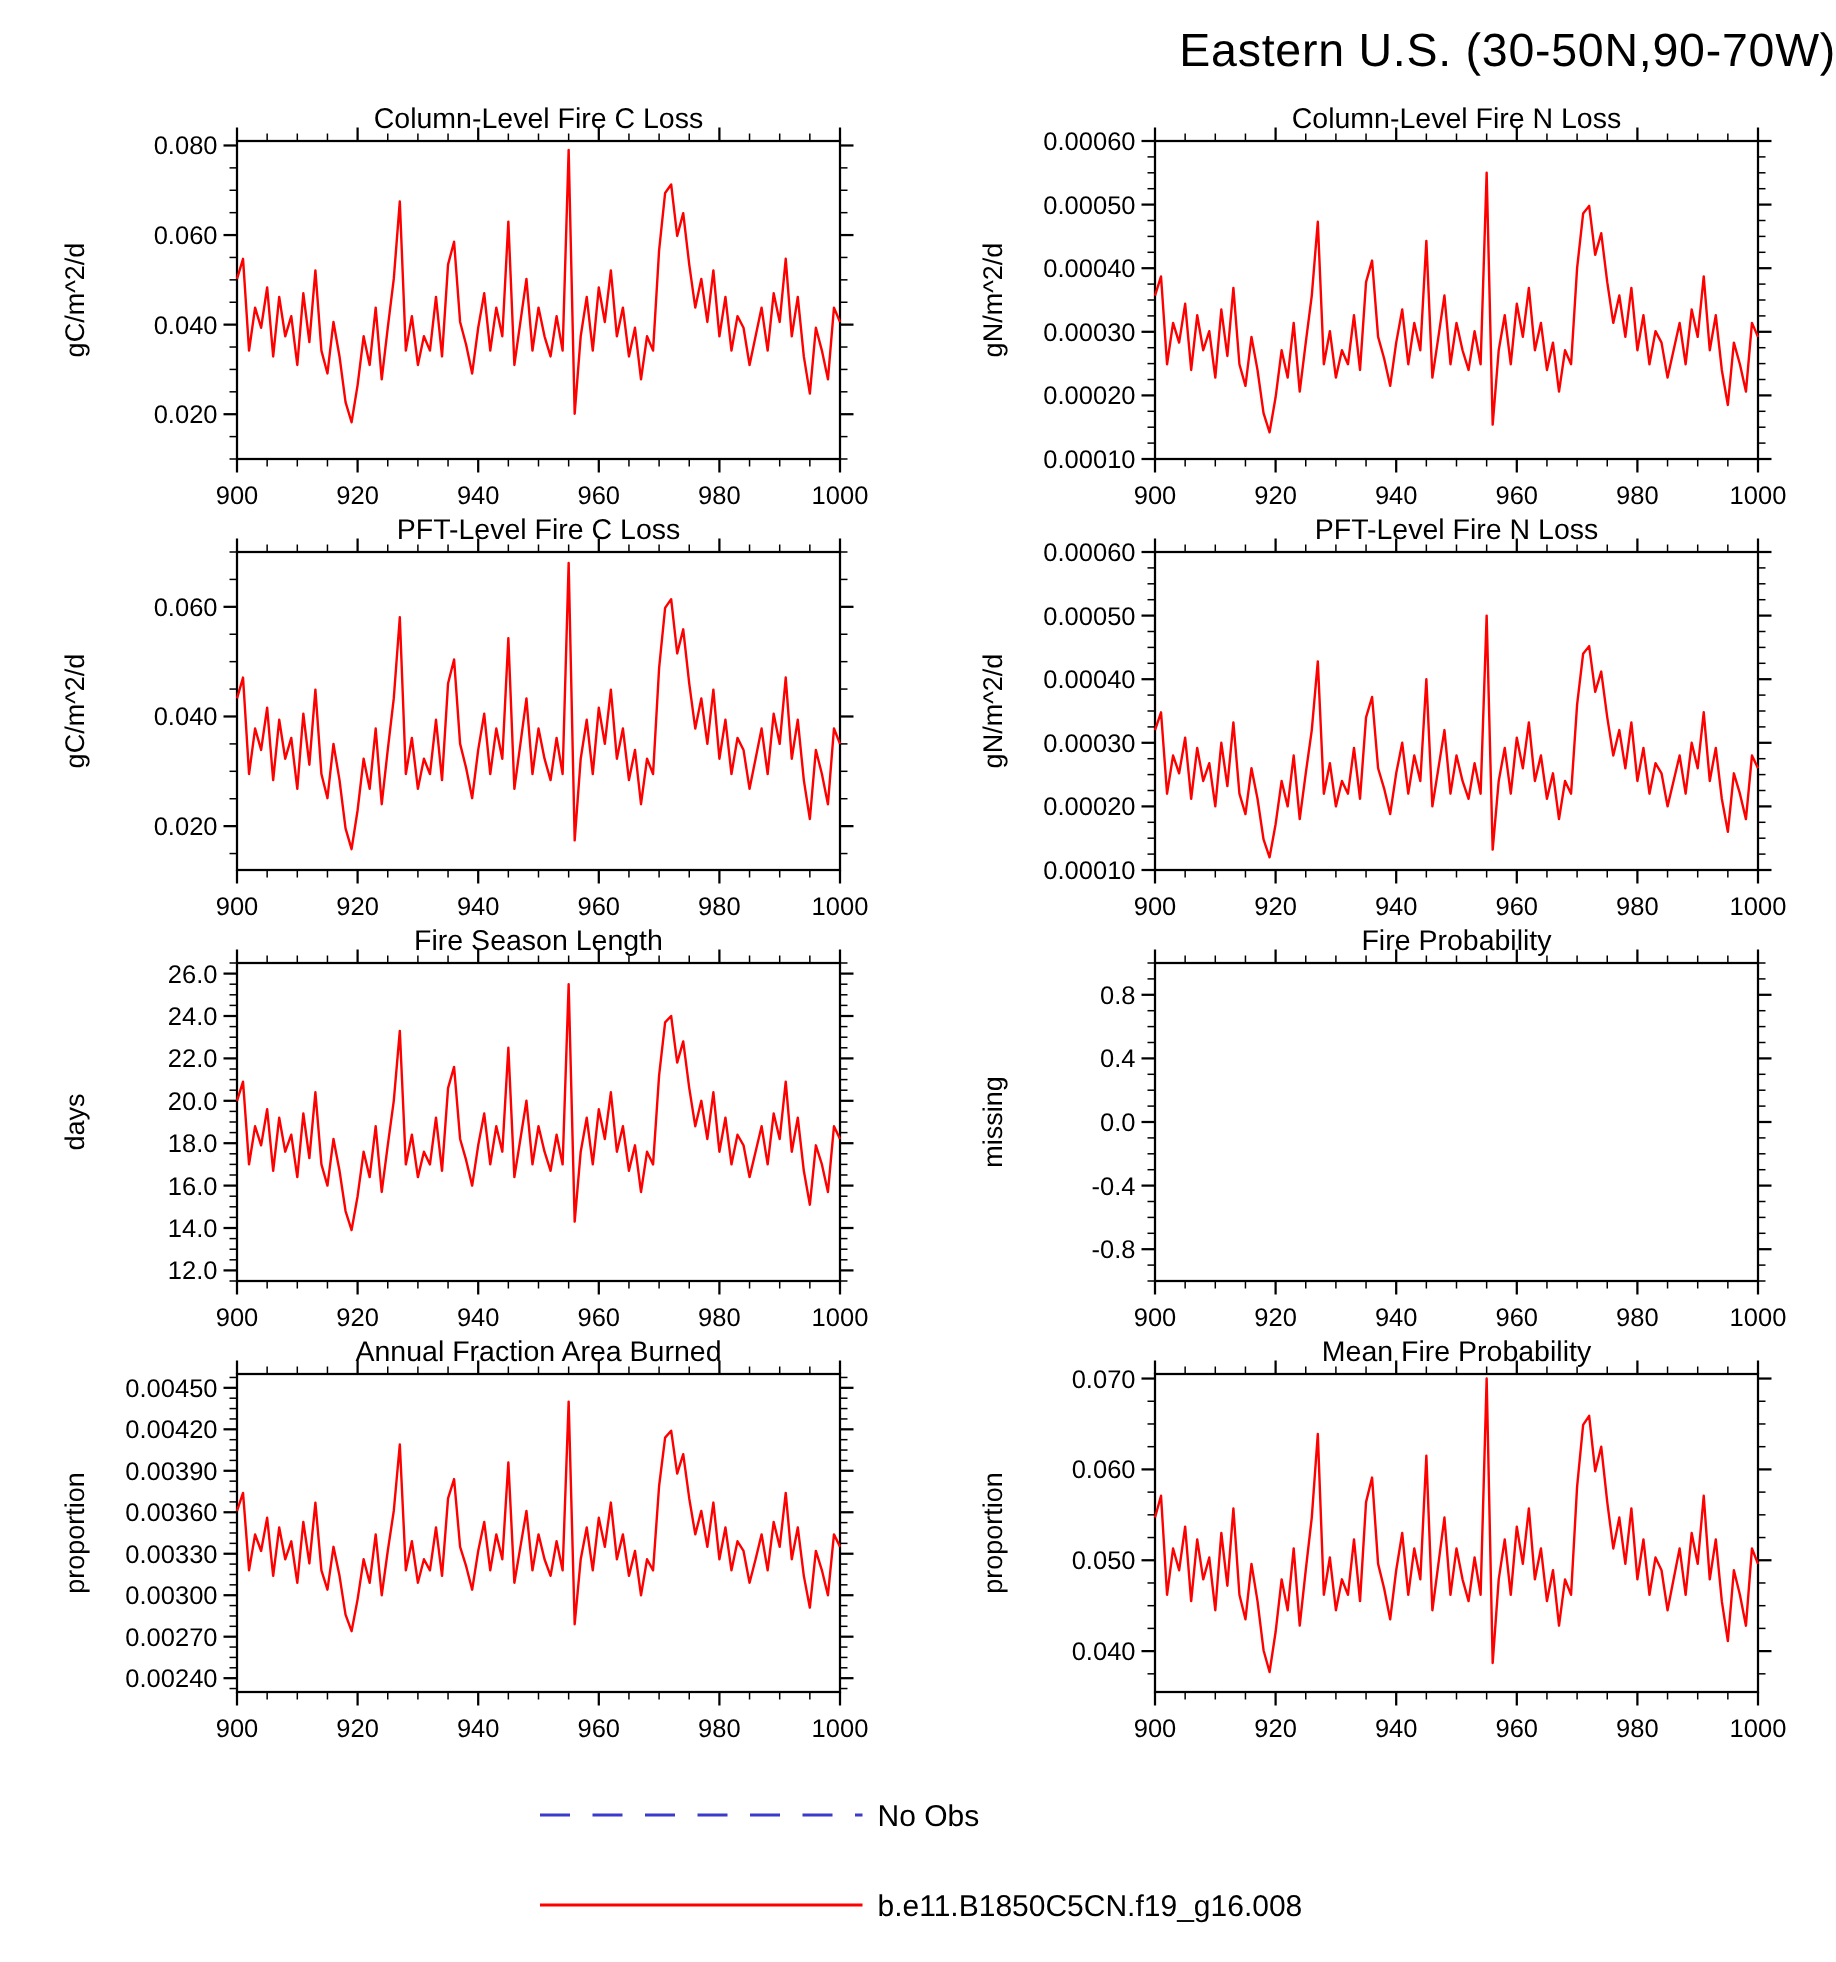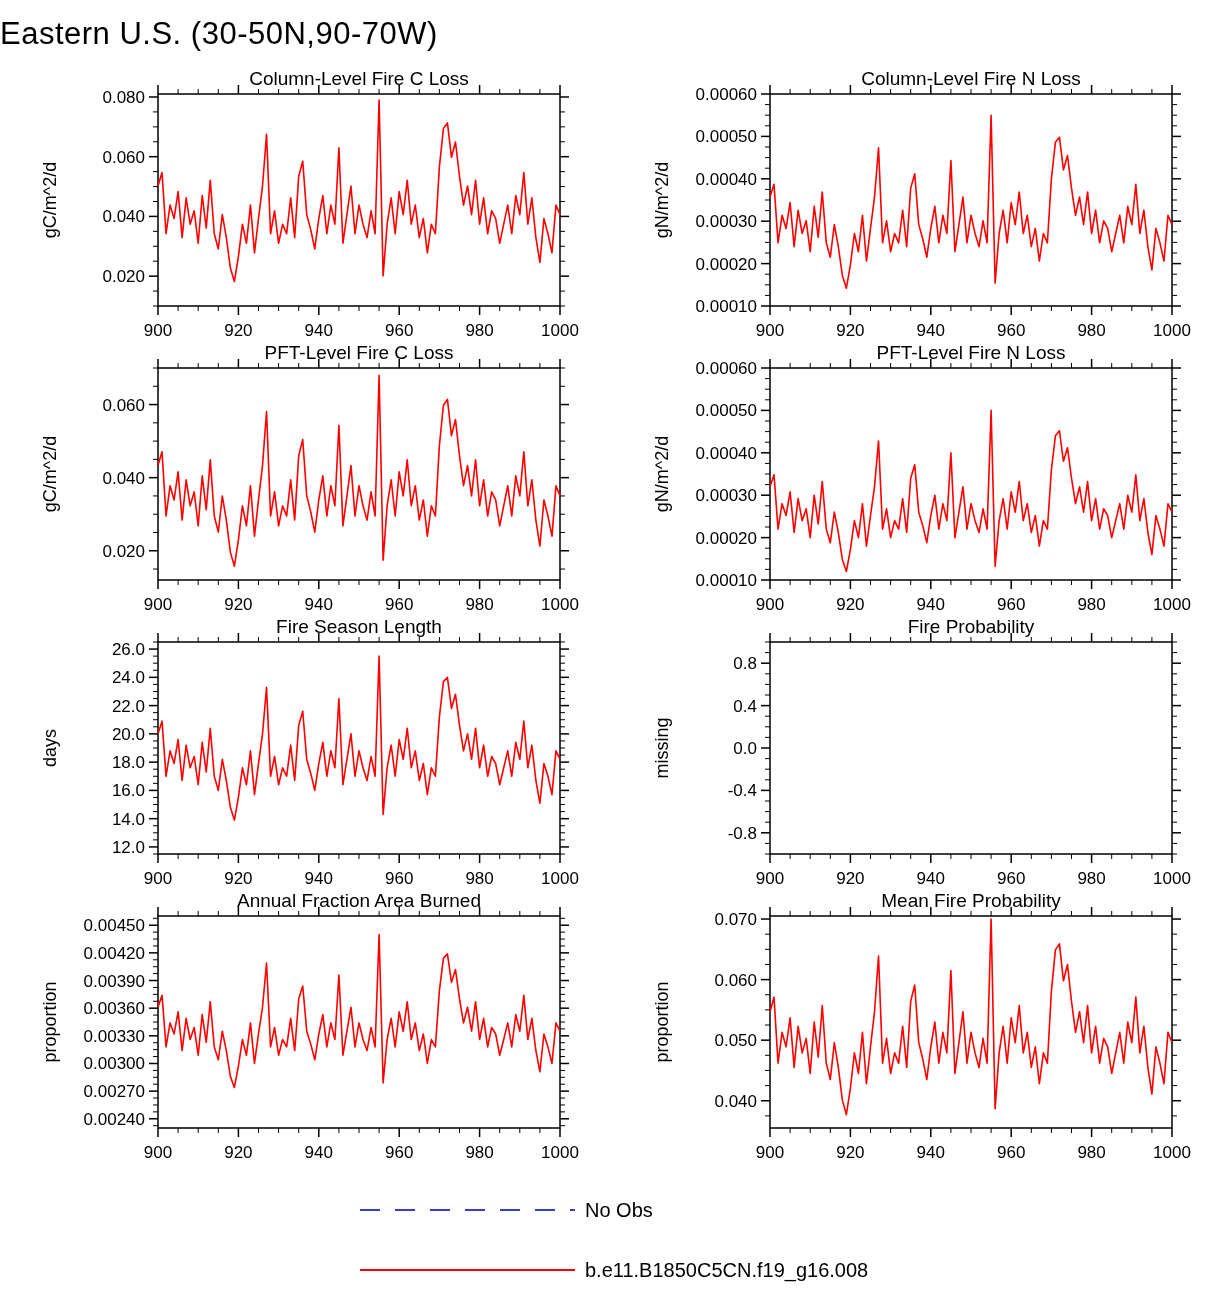--- a/index.html
+++ b/index.html
@@ -1,17 +1,17 @@
 <!DOCTYPE html>
 <html><head>
 <meta charset="utf-8">
 <style>
   html,body{margin:0;padding:0;background:#ffffff;}
   body{width:1224px;height:1308px;font-family:"Liberation Sans","DejaVu Sans",sans-serif;color:#000;}
-  .main-title{text-align:left;font-size:31px;padding-top:16px;height:50px;letter-spacing:0.5px;}
+  .main-title{text-align:right;font-size:31px;padding-top:16px;height:50px;letter-spacing:0.5px;}
   #charts{display:grid;grid-template-columns:612px 612px;}
   .cell{width:612px;height:274px;text-align:right;}
   svg text{font-family:"Liberation Sans","DejaVu Sans",sans-serif;fill:#000;}
 </style>
 </head>
 <body>
 
 <div class="page">
   <div class="main-title">Eastern U.S. (30-50N,90-70W)</div>
   <div id="charts">

